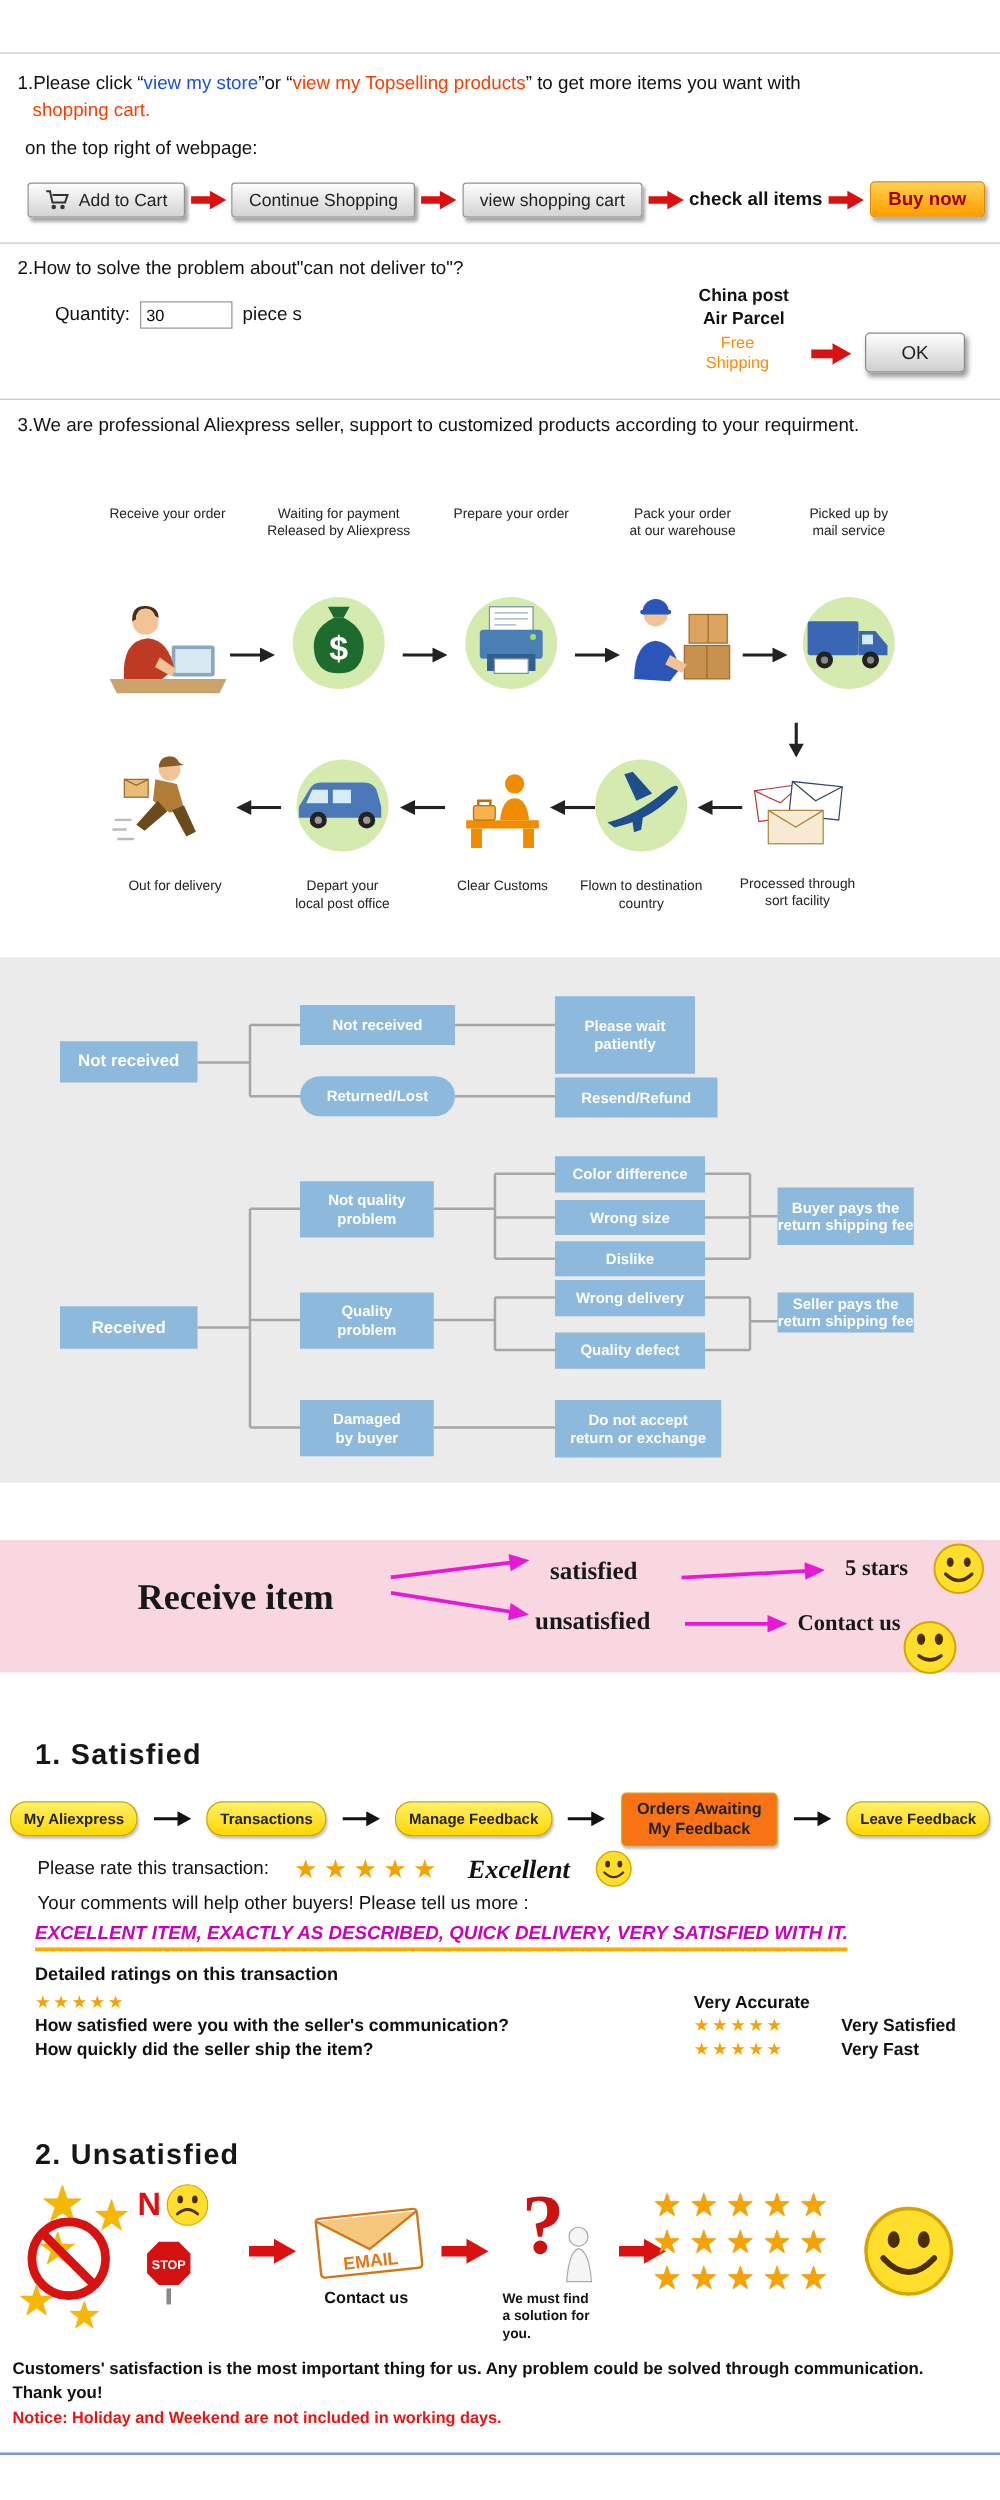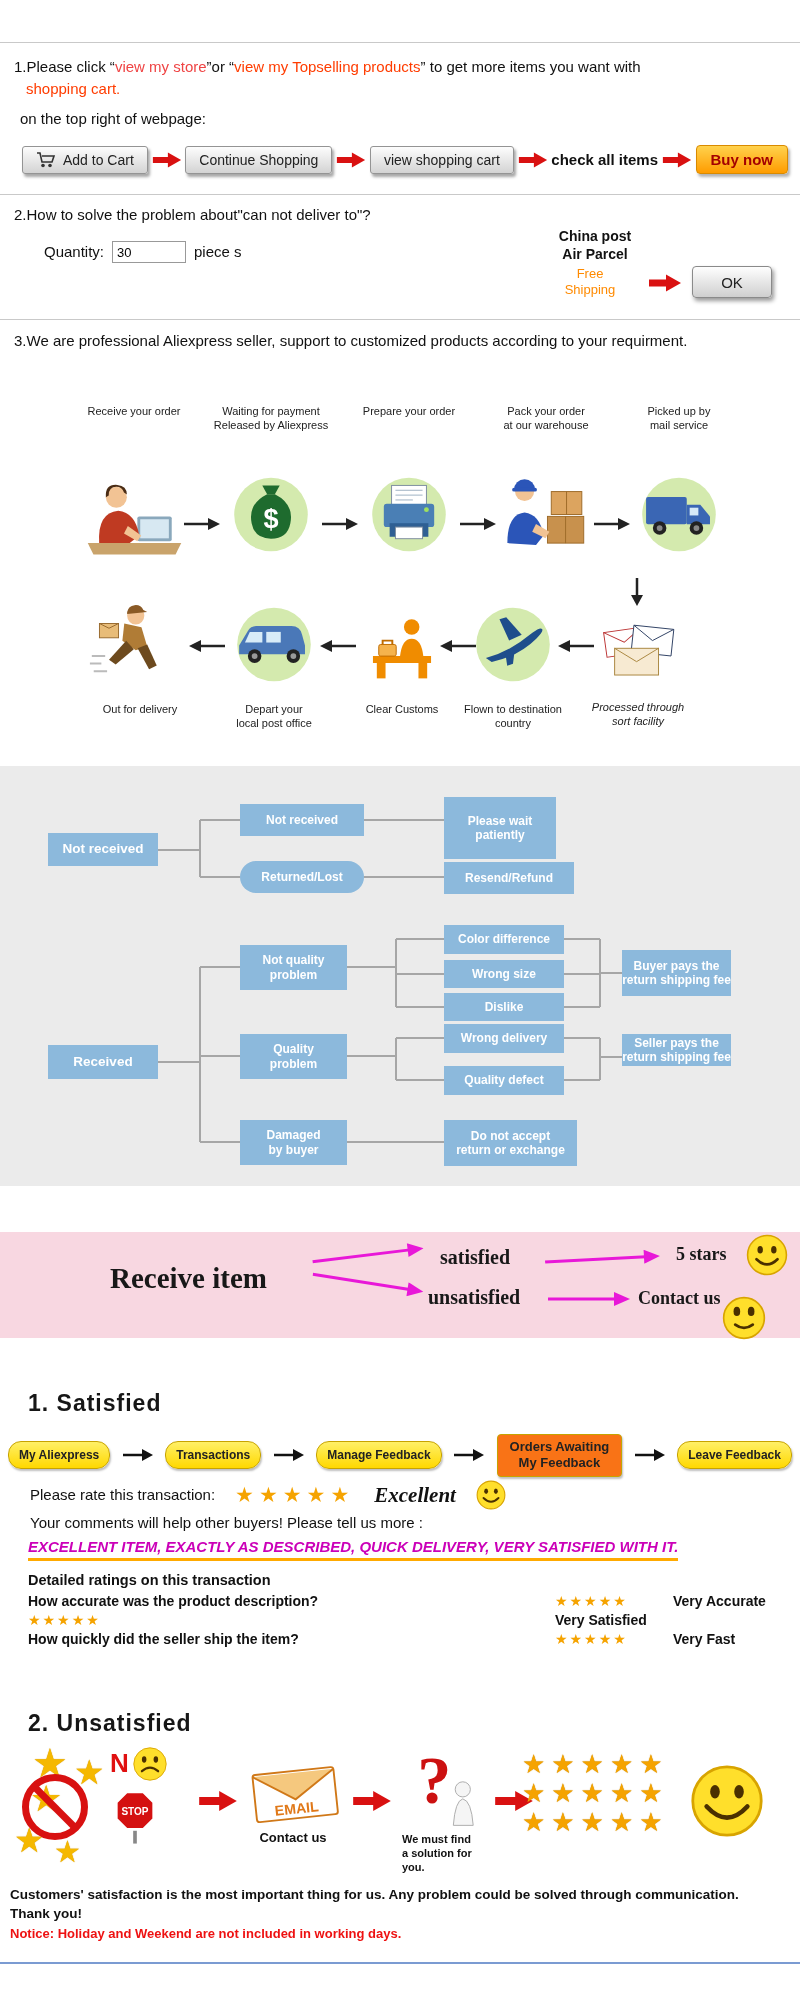--- a/index.html
+++ b/index.html
@@ -4,21 +4,21 @@
 <style>
   html,body{margin:0;padding:0;background:#fff;}
   .page{position:relative;width:800px;height:2000px;background:#fff;overflow:hidden;
         font-family:"Liberation Sans",sans-serif;color:#111;}
   .abs{position:absolute;}
   .hr{position:absolute;left:0;width:800px;height:1px;background:#c9c9c9;}
   .pre{white-space:pre-line;}
 
   
   .body-text{font-size:15px;line-height:1.45;}
-  .link-orange{color:#ef4444;}
+  .link-orange{color:#1d4ed8;}
   .link-red{color:#ff3c00;}
   .btn-row{display:flex;align-items:center;justify-content:space-between;}
   .btn-gray{display:inline-flex;align-items:center;gap:7px;padding:5px 13px;font-size:14px;color:#222;
             background:linear-gradient(#fdfdfd,#d3d3d3);border:1px solid #949494;border-radius:3px;
             box-shadow:2px 3px 3px rgba(0,0,0,.35);white-space:nowrap;}
   .btn-buy{padding:5px 14px;font-size:15px;font-weight:bold;color:#a40000;
            background:linear-gradient(#ffd24d,#ff9c00);border:1px solid #d98a00;border-radius:4px;
            box-shadow:2px 3px 3px rgba(0,0,0,.3);white-space:nowrap;}
   .check-all{font-size:15px;font-weight:bold;white-space:nowrap;}
 
@@ -311,21 +311,21 @@
       <line x1="36" y1="6" x2="11" y2="6" stroke="#222" stroke-width="2.5"></line>
       <path d="M12 0 L0 6 L12 12 Z" fill="#222"></path>
     </svg>
 
   <div class="abs step-label pre" style="left:75px;top:702px;width:130px;">Out for delivery</div>
   <div class="abs step-label pre" style="left:209px;top:702px;width:130px;">Depart your
 local post office</div>
   <div class="abs step-label pre" style="left:337px;top:702px;width:130px;">Clear Customs</div>
   <div class="abs step-label pre" style="left:448px;top:702px;width:130px;">Flown to destination
 country</div>
-  <div class="abs step-label pre" style="left:573px;top:700px;width:130px;font-style:italic;">Processed through
+  <div class="abs step-label pre" style="left:573px;top:700px;width:130px;">Processed through
 sort facility</div>
 
   <div class="fc-section">
     <svg class="abs" style="left:0;top:0;" width="800" height="420">
       <path d="M158 84 H200 M200 54 V111 M200 54 H240 M200 111 H240 M364 54 H444 M364 111 H444
                M158 296 H200 M200 201 V376 M200 201 H240 M200 290 H240 M200 376 H240
                M347 201 H396 M396 173 V241 M396 173 H444 M396 208 H444 M396 241 H444
                M564 173 H600 M564 208 H600 M564 241 H600 M600 173 V241 M600 207 H622
                M347 290 H396 M396 272 V314 M396 272 H444 M396 314 H444
                M564 272 H600 M564 314 H600 M600 272 V314 M600 291 H622
@@ -435,25 +435,25 @@
   <div class="abs body-text" style="left:30px;top:1512px;">Your comments will help other buyers! Please tell us more :</div>
 
   <div class="abs" style="left:28px;top:1538px;">
     <span class="testimonial">EXCELLENT ITEM, EXACTLY AS DESCRIBED, QUICK DELIVERY, VERY SATISFIED WITH IT.</span>
   </div>
 
   <div class="abs" style="left:28px;top:1572px;font-size:14.5px;font-weight:bold;">Detailed ratings on this transaction</div>
 
   <div class="abs" style="left:28px;top:1591px;width:760px;">
     <div class="rating-grid">
-      <span class="rating-q">How accurate was the product description?</span>
       <span class="stars stars-sm">★★★★★</span>
       <span class="rating-a">Very Accurate</span>
     </div>
     <div class="rating-grid">
+      <span class="rating-q">How satisfied were you with the seller's communication?</span>
       <span class="stars stars-sm">★★★★★</span>
       <span class="rating-a">Very Satisfied</span>
     </div>
     <div class="rating-grid">
       <span class="rating-q">How quickly did the seller ship the item?</span>
       <span class="stars stars-sm">★★★★★</span>
       <span class="rating-a">Very Fast</span>
     </div>
   </div>
 

